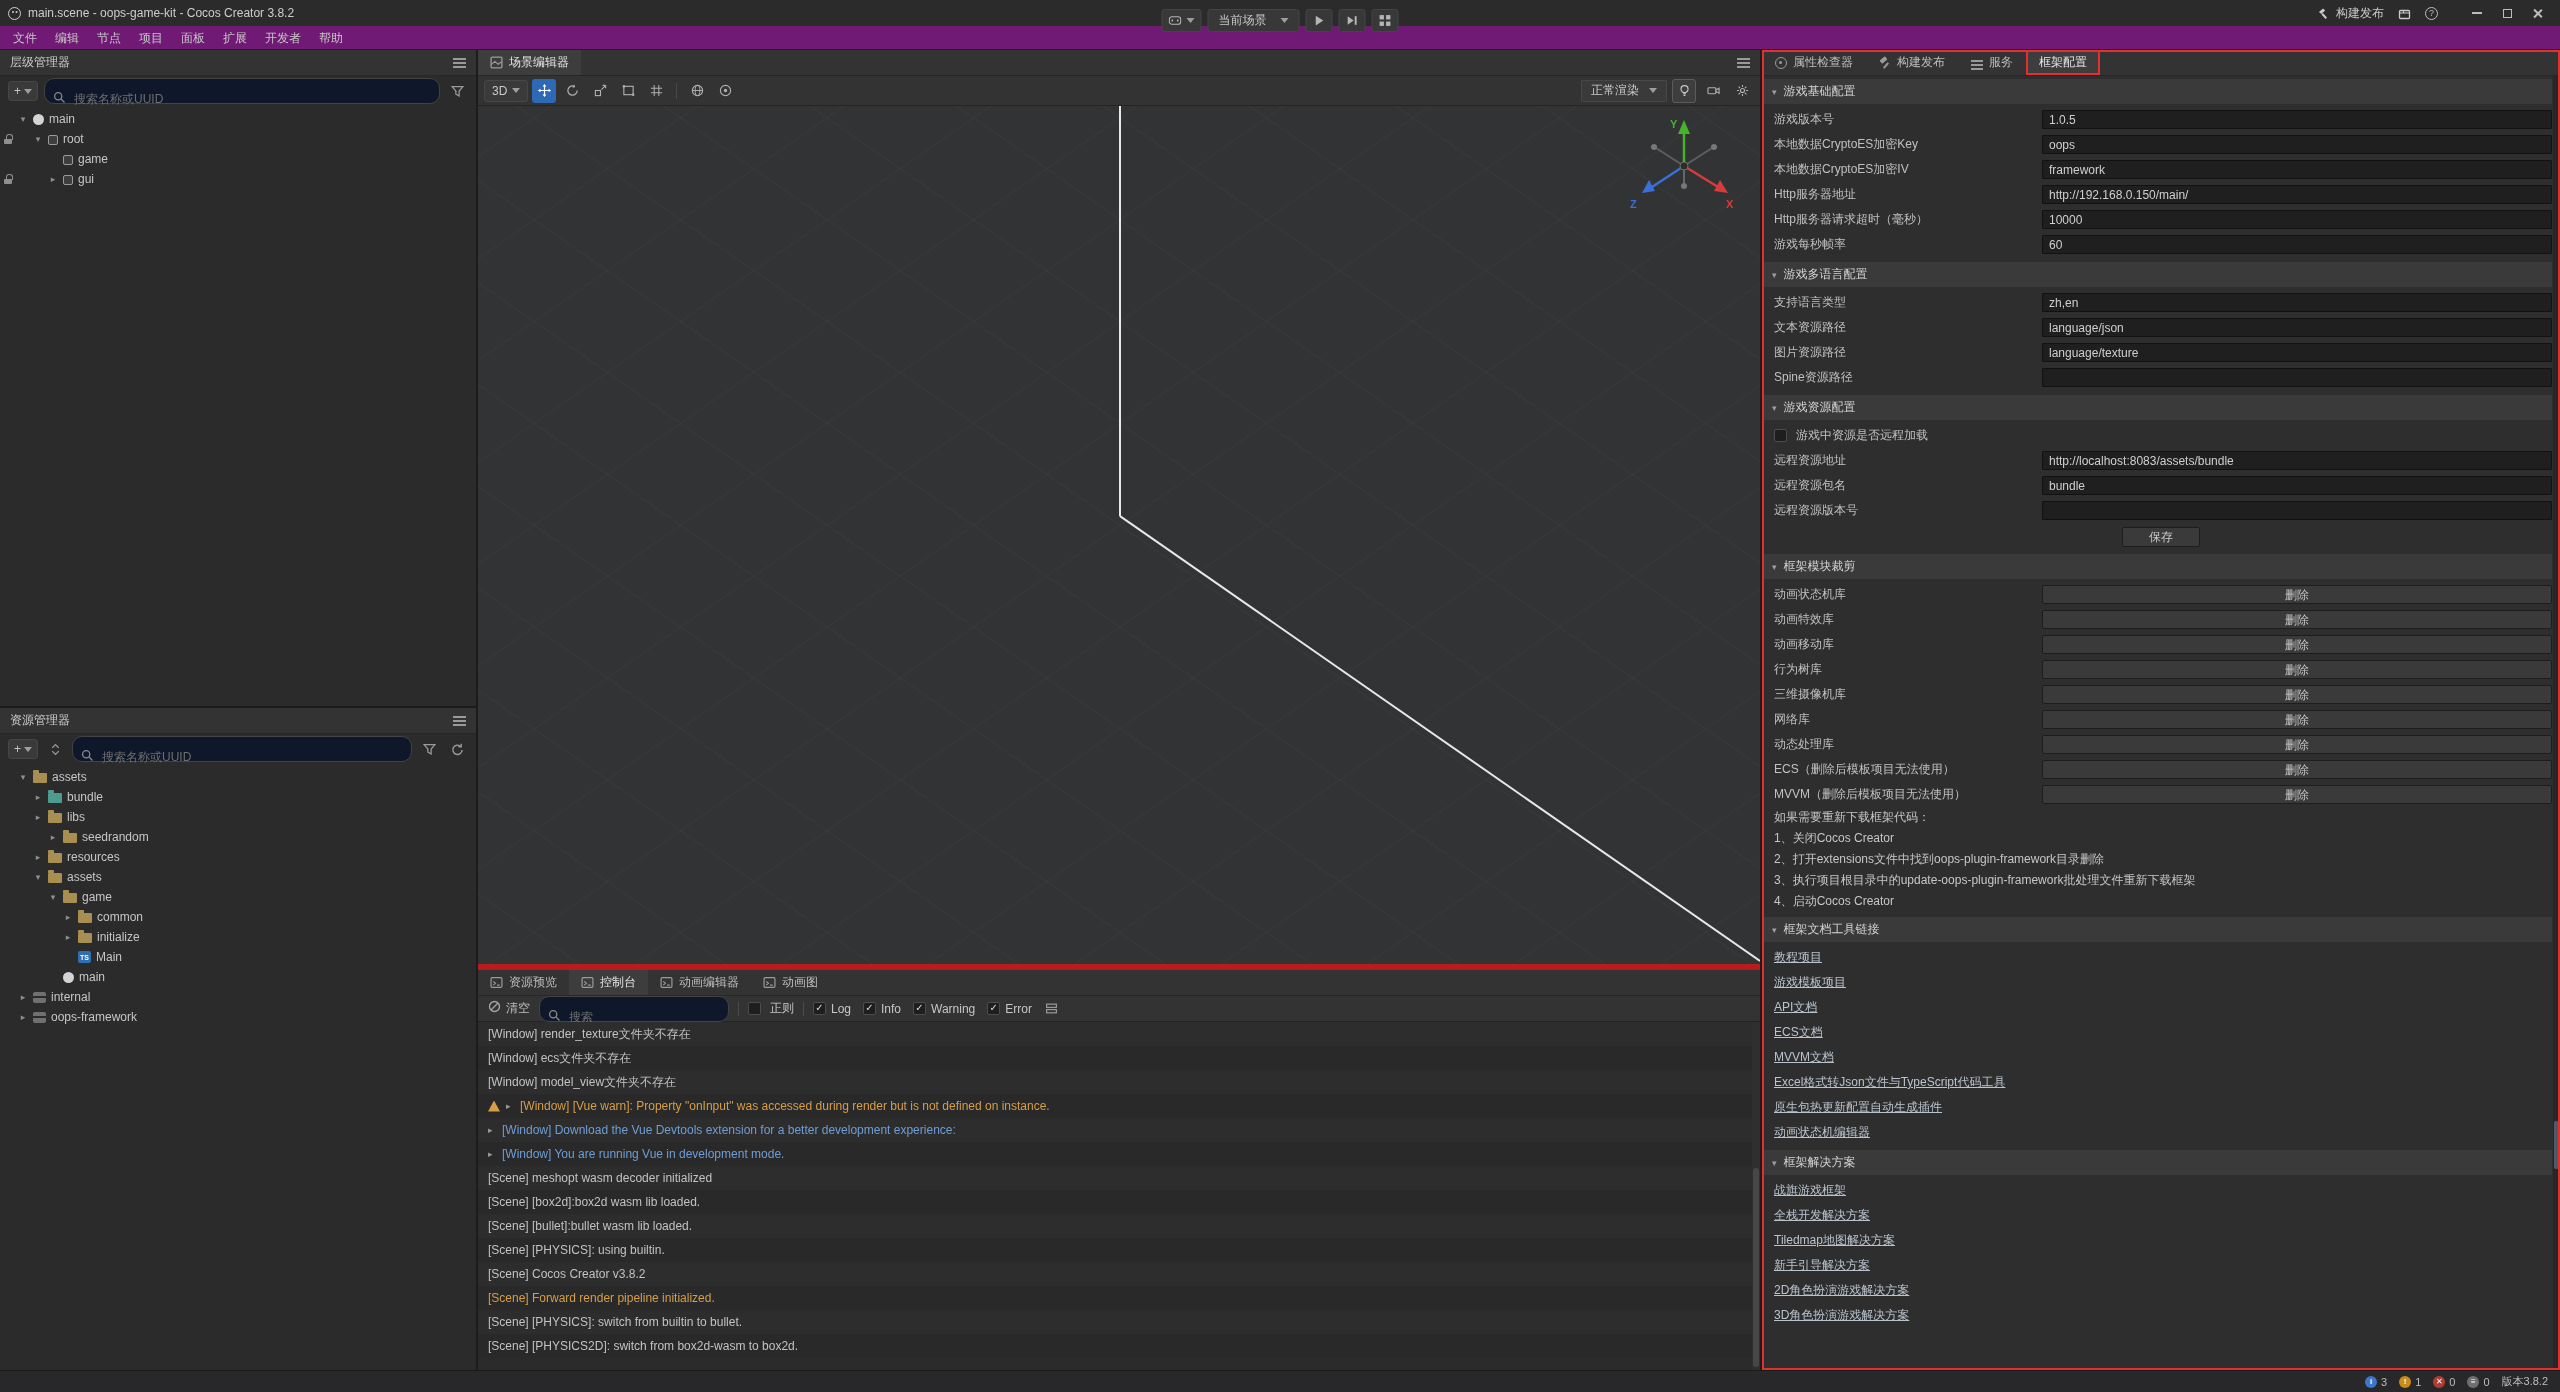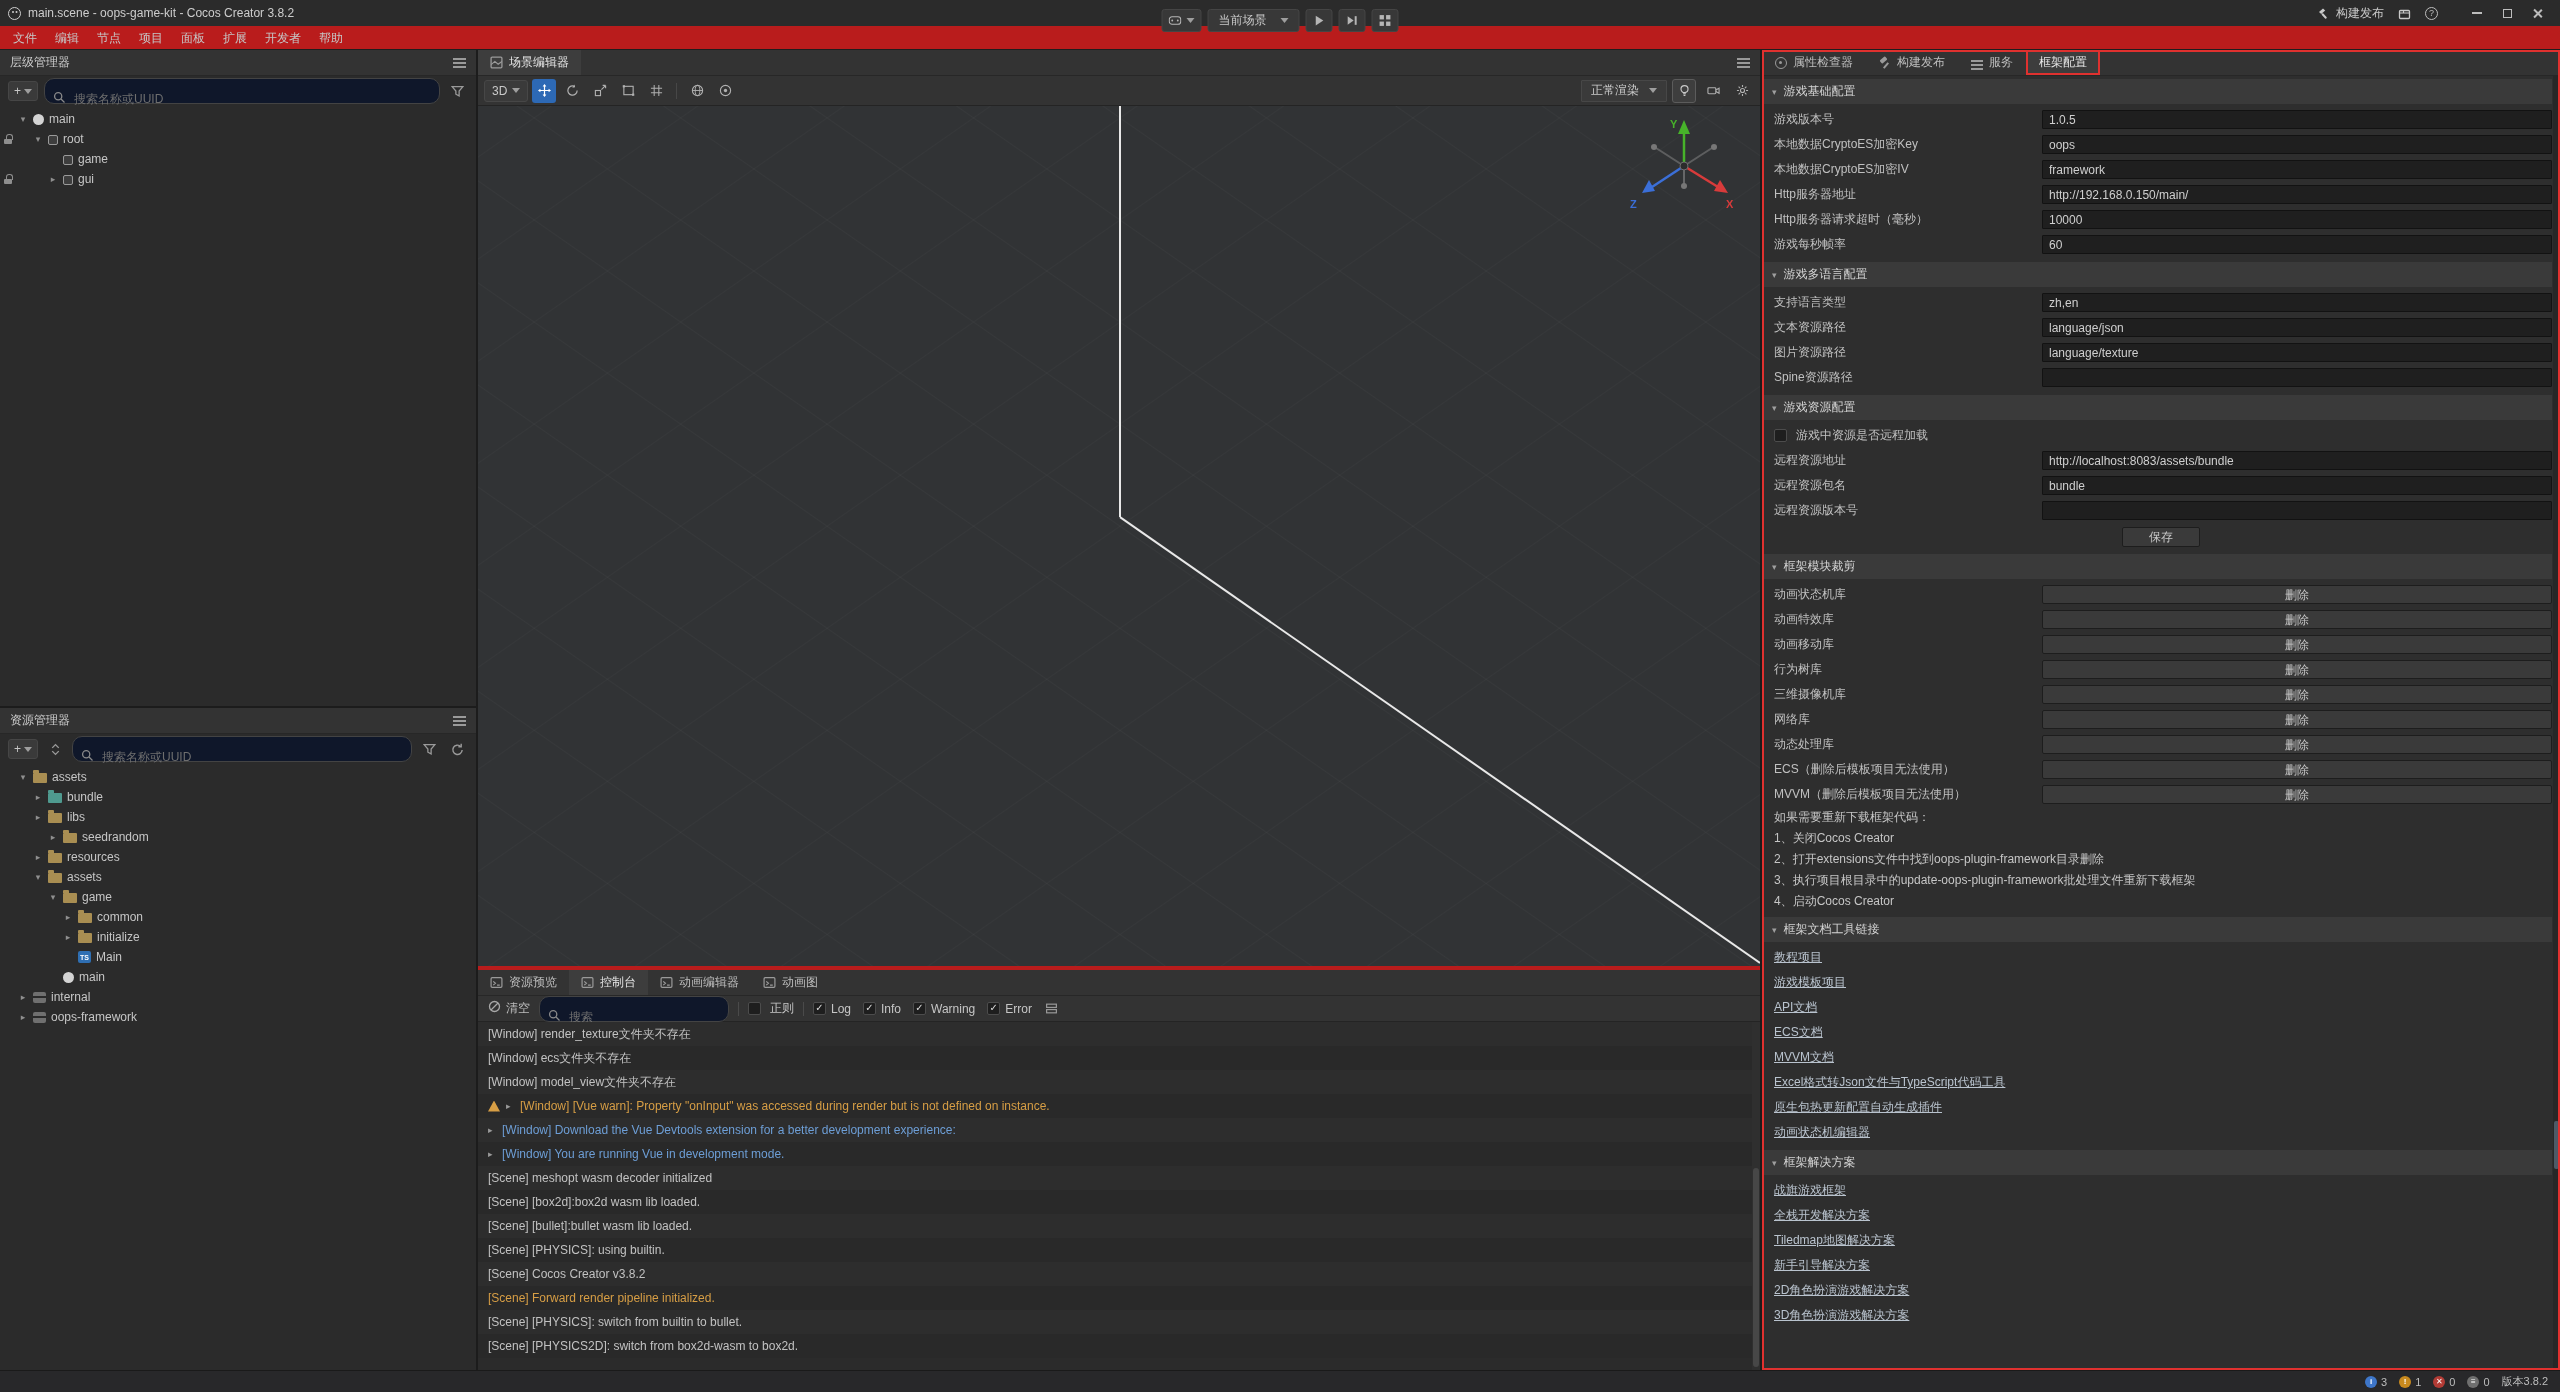--- a/index.html
+++ b/index.html
@@ -16,21 +16,21 @@
   .titlebar-right{margin-left:auto;display:flex;align-items:center;gap:14px;}
   .tb-btn{display:flex;align-items:center;gap:6px;color:#c9c9c9;cursor:pointer;}
   .win-controls{display:flex;align-items:center;margin-left:10px;}
   .win-btn{width:30px;height:24px;display:flex;align-items:center;justify-content:center;}
   .g-min{width:10px;height:2px;background:#bdbdbd;}
   .g-max{width:9px;height:9px;border:1.5px solid #bdbdbd;}
   .g-close{position:relative;width:11px;height:11px;}
   .g-close::before,.g-close::after{content:"";position:absolute;left:5px;top:0;width:1.6px;height:11px;background:#bdbdbd;}
   .g-close::before{transform:rotate(45deg);} .g-close::after{transform:rotate(-45deg);}
 
-  .menubar{height:24px;display:flex;align-items:center;padding:0 4px;background:#b91c1c;border-bottom:1px solid #1e1e1e;}
+  .menubar{height:24px;display:flex;align-items:center;padding:0 4px;background:#701a75;border-bottom:1px solid #1e1e1e;}
   .menu-item{padding:0 9px;line-height:24px;color:#c6c6c6;cursor:pointer;}
   .run-controls{position:absolute;left:50%;top:9px;transform:translateX(-50%);display:flex;align-items:center;gap:6px;z-index:70;}
   .run-btn{height:23px;min-width:26px;background:#383838;border:1px solid #454545;border-radius:3px;display:flex;align-items:center;justify-content:center;gap:5px;padding:0 6px;cursor:pointer;}
   .scene-select{height:23px;background:#383838;border:1px solid #454545;border-radius:3px;display:flex;align-items:center;gap:14px;padding:0 10px;color:#c9c9c9;cursor:pointer;}
   .chev{width:0;height:0;border-left:4px solid transparent;border-right:4px solid transparent;border-top:5px solid #9e9e9e;display:inline-block;}
 
   
   .main{flex:1;display:flex;min-height:0;}
   .col-left{width:478px;flex:none;display:flex;flex-direction:column;border-right:2px solid #1c1c1c;background:#2b2b2b;}
   .col-center{flex:1;min-width:0;display:flex;flex-direction:column;}
@@ -65,21 +65,21 @@
   .ic-folder::before,.ic-folder-bundle::before{content:"";position:absolute;top:-3px;left:0;width:6px;height:3px;background:inherit;border-radius:1px 1px 0 0;}
   .ic-folder-bundle{background:#4f9a8f;}
   .ic-ts{background:#2f6fb3;border-radius:2px;width:13px;height:12px;}
   .ic-ts::after{content:"TS";position:absolute;inset:0;display:flex;align-items:center;justify-content:center;font-size:7px;font-weight:bold;color:#fff;}
   .ic-scene{width:11px;height:11px;border-radius:50%;background:#d4d4d4;margin-top:1px;}
   .ic-node{width:10px;height:10px;border:1.3px solid #9a9a9a;border-radius:2px;margin-top:1px;background:rgba(120,120,120,.25);}
   .ic-pkg{width:13px;height:11px;background:#707070;border-radius:2px;margin-top:1px;}
   .ic-pkg::before{content:"";position:absolute;top:4px;left:0;right:0;height:1.5px;background:#2b2b2b;}
 
   
-  .panel-scene{height:920px;flex:none;display:flex;flex-direction:column;border-bottom:4px solid #b91c1c;}
+  .panel-scene{height:920px;flex:none;display:flex;flex-direction:column;border-bottom:6px solid #b91c1c;}
   .scene-toolbar{height:30px;background:#333;display:flex;align-items:center;gap:4px;padding:0 6px;flex:none;border-bottom:1px solid #242424;}
   .tool-3d{height:22px;background:#3a3a3a;border:1px solid #474747;border-radius:3px;display:flex;align-items:center;gap:5px;padding:0 7px;color:#c9c9c9;cursor:pointer;}
   .tool-ic{width:24px;height:24px;display:flex;align-items:center;justify-content:center;border-radius:3px;cursor:pointer;}
   .tool-ic.selected{background:#2d69b5;}
   .tool-sep{width:1px;height:16px;background:#474747;margin:0 4px;}
   .scene-right{margin-left:auto;display:flex;align-items:center;gap:5px;}
   .render-select{height:22px;background:#3a3a3a;border:1px solid #474747;border-radius:1px;display:flex;align-items:center;gap:10px;padding:0 9px;color:#c9c9c9;cursor:pointer;}
   .tool-ic.boxed{border:1px solid #5c5c5c;background:#3e3e3e;}
   .viewport{flex:1;position:relative;background:#313335;overflow:hidden;}
   .viewport svg.vp{position:absolute;inset:0;}

